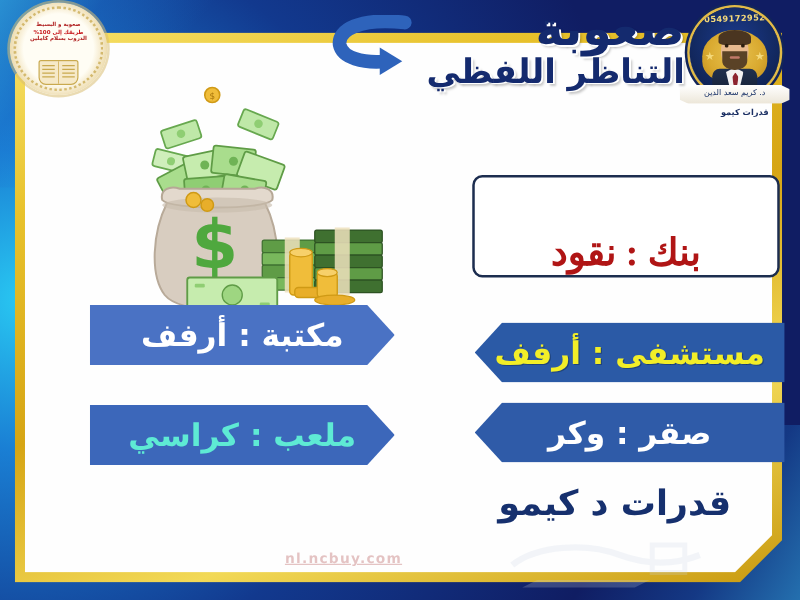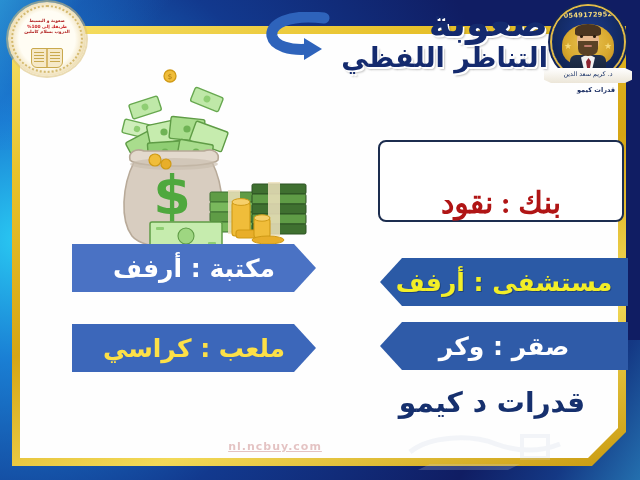--- a/index.html
+++ b/index.html
@@ -175,21 +175,21 @@
   #ab-hospital{right:12px;top:258px;width:248px;background:#2b5aa6;}
   #ab-hospital .lbl{color:#f2ee28;text-shadow:1px 1px 0 rgba(0,0,0,.25);}
 
   #ab-library{left:72px;top:244px;width:244px;background:#4a72c4;}
   #ab-library .lbl{color:#ffffff;}
 
   #ab-falcon{right:12px;top:322px;width:248px;background:#2f5ba8;}
   #ab-falcon .lbl{color:#ffffff;}
 
   #ab-field{left:72px;top:324px;width:244px;background:#3c67ba;}
-  #ab-field .lbl{color:#fde047;}
+  #ab-field .lbl{color:#5eead4;}
 
   
   #brand{
     position:absolute;right:18px;top:386px;width:260px;text-align:center;
     font-size:28px;font-weight:bold;color:#16306e;letter-spacing:-.5px;
     text-shadow:1px 1px 0 #fff;
   }
   #tag-wrap{position:absolute;right:266px;top:404px;width:250px;text-align:center;}
   #tag-rule{height:3px;background:#d4a017;margin:0 0 2px 0;}
   #tagline{

